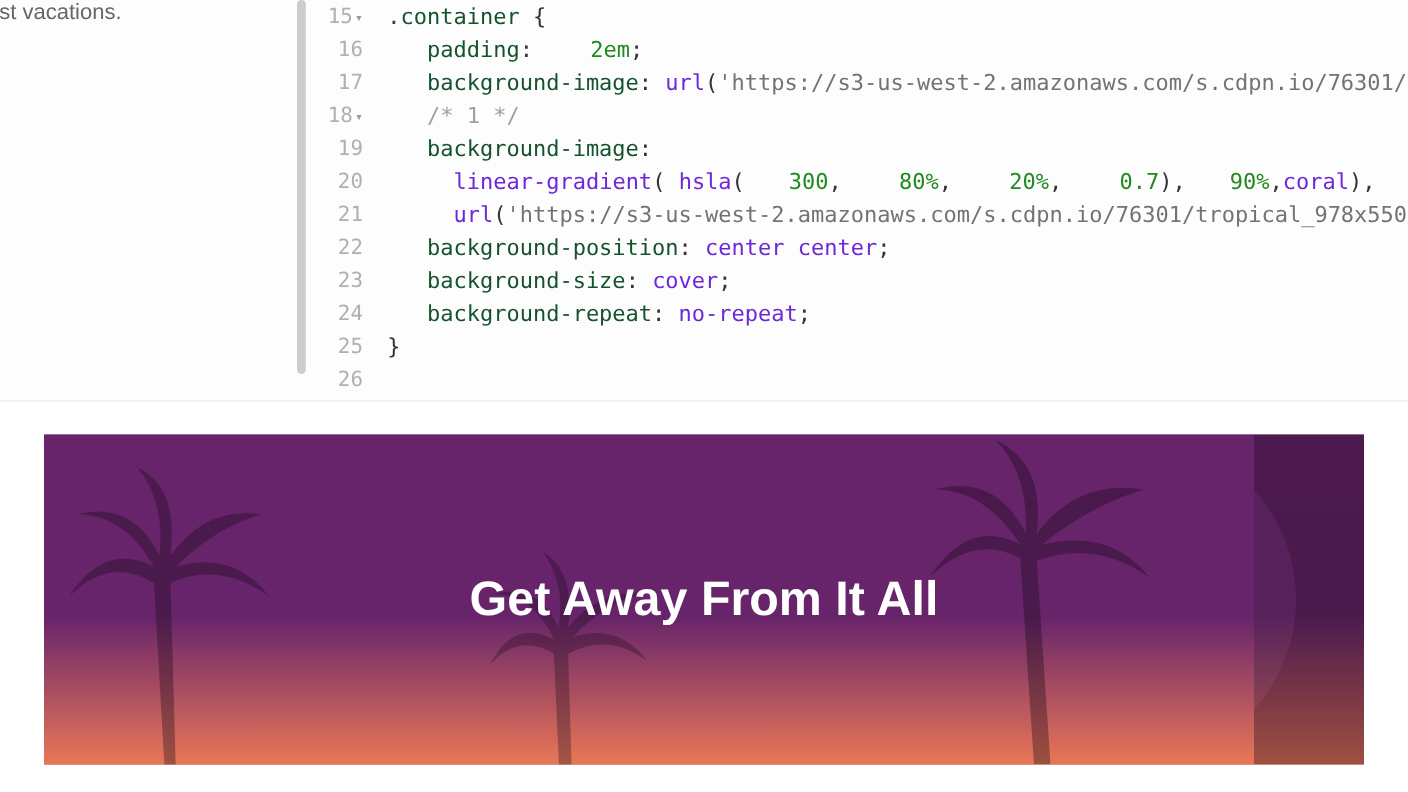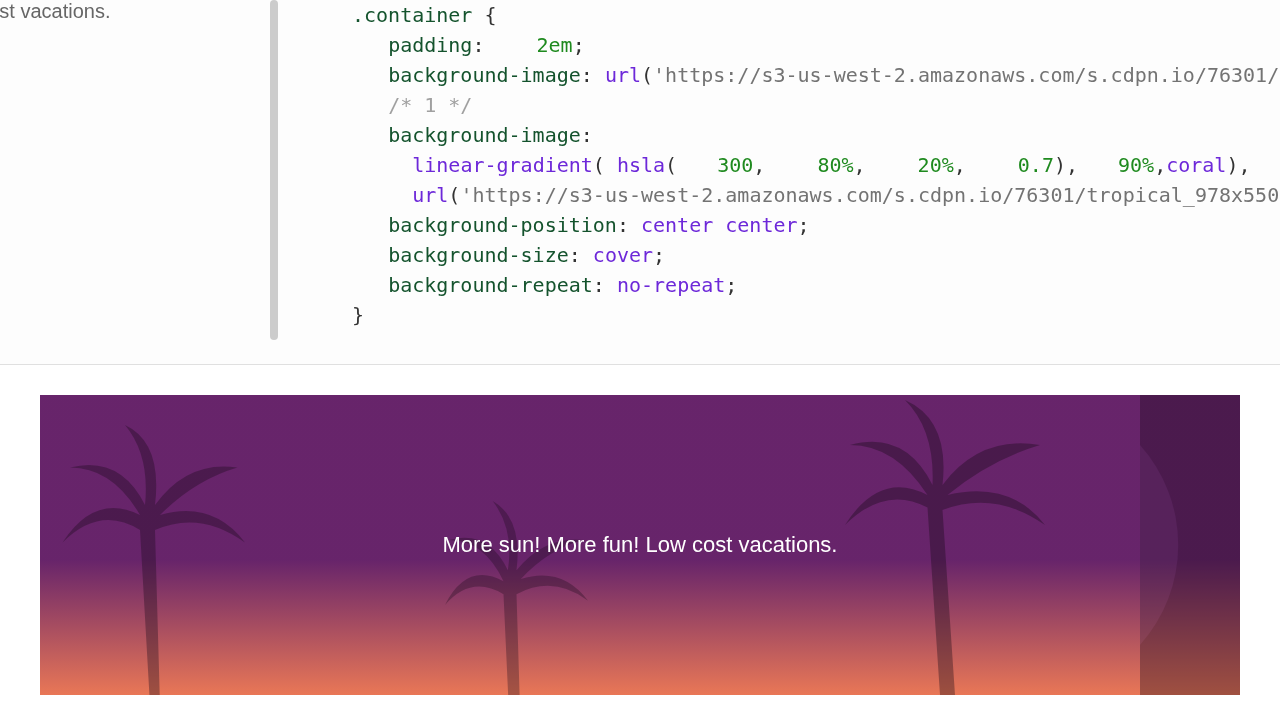--- a/index.html
+++ b/index.html
@@ -47,20 +47,34 @@
 <body>
 
 <div class="top-row">
 
   <div class="html-pane">
     <div class="line">Low cost vacations.</div>
     <div class="html-scroll"></div>
   </div>
 
   <div class="css-pane">
+    <div class="gutter" id="gutter">
+        <div class="ln">15<span class="fold">▾</span></div>
+        <div class="ln">16</div>
+        <div class="ln">17</div>
+        <div class="ln">18<span class="fold">▾</span></div>
+        <div class="ln">19</div>
+        <div class="ln">20</div>
+        <div class="ln">21</div>
+        <div class="ln">22</div>
+        <div class="ln">23</div>
+        <div class="ln">24</div>
+        <div class="ln">25</div>
+        <div class="ln">26</div>
+      </div>
     <div class="code" id="code"><div style="height: 30px;"><span class="prop">.container</span><span class="punc"> { </span></div><div style="height: 30px;"><span>   </span><span class="prop">padding</span><span class="punc">: </span><span class="num">2em</span><span class="punc">;</span></div><div style="height: 30px;"><span>   </span><span class="prop">background-image</span><span class="punc">: </span><span class="kw">url</span><span class="punc">(</span><span class="str">'https://s3-us-west-2.amazonaws.com/s.cdpn.io/76301/</span></div><div style="height: 30px;"><span>   </span><span class="comm">/* 1 */</span></div><div style="height: 30px;"><span>   </span><span class="prop">background-image</span><span class="punc">:</span></div><div style="height: 30px;"><span>     </span><span class="kw">linear-gradient</span><span class="punc">( </span><span class="kw">hsla</span><span class="punc">(</span><span class="num">300</span><span class="punc">, </span><span class="num">80%</span><span class="punc">, </span><span class="num">20%</span><span class="punc">, </span><span class="num">0.7</span><span class="punc">)</span><span class="punc">,</span><span class="num">90%</span><span class="punc">,</span><span class="kw">coral</span><span class="punc">),</span></div><div style="height: 30px;"><span>     </span><span class="kw">url</span><span class="punc">(</span><span class="str">'https://s3-us-west-2.amazonaws.com/s.cdpn.io/76301/tropical_978x550</span></div><div style="height: 30px;"><span>   </span><span class="prop">background-position</span><span class="punc">: </span><span class="kw">center center</span><span class="punc">;</span></div><div style="height: 30px;"><span>   </span><span class="prop">background-size</span><span class="punc">: </span><span class="kw">cover</span><span class="punc">;</span></div><div style="height: 30px;"><span>   </span><span class="prop">background-repeat</span><span class="punc">: </span><span class="kw">no-repeat</span><span class="punc">;</span></div><div style="height: 30px;"><span class="punc">}</span></div><div style="height: 30px;"><span></span></div></div>
   </div>
 
 </div>
 
 <div class="preview-area">
   <div class="hero">
     <div class="palms">
       <svg width="260" height="300" style="left:-20px;top:10px" viewBox="0 0 100 120">
           <g fill="#1a0a1a">
@@ -77,15 +91,15 @@
             <path d="M50 120 L45 45 Q28 36 12 52 Q26 30 45 40 Q32 20 14 20 Q36 14 47 36 Q48 14 36 2 Q54 10 51 36 Q66 16 90 20 Q70 26 53 40 Q78 34 92 52 Q72 38 51 46 L56 120 Z"></path>
           </g>
         </svg>
       <svg width="100" height="300" style="right:0;top:0" viewBox="0 0 40 120">
           <g fill="#1a0a1a">
             <rect x="0" y="0" width="40" height="120"></rect>
             <path d="M0 20 A 60 60 0 0 1 0 100" fill="#3a2040"></path>
           </g>
         </svg>
     </div>
-    <p>More sun! More fun! Low cost vacations.</p>
+    <h1>Get Away From It All</h1>
   </div>
 </div>
 
 </body></html>

